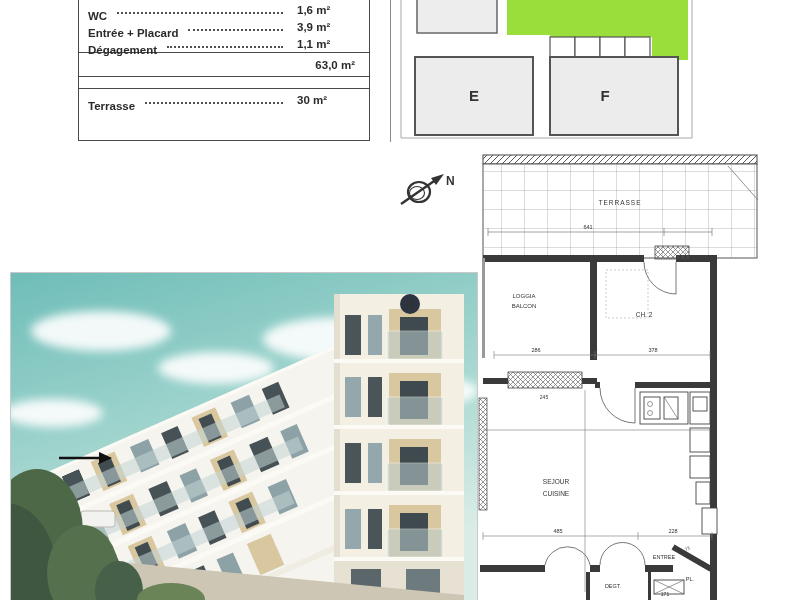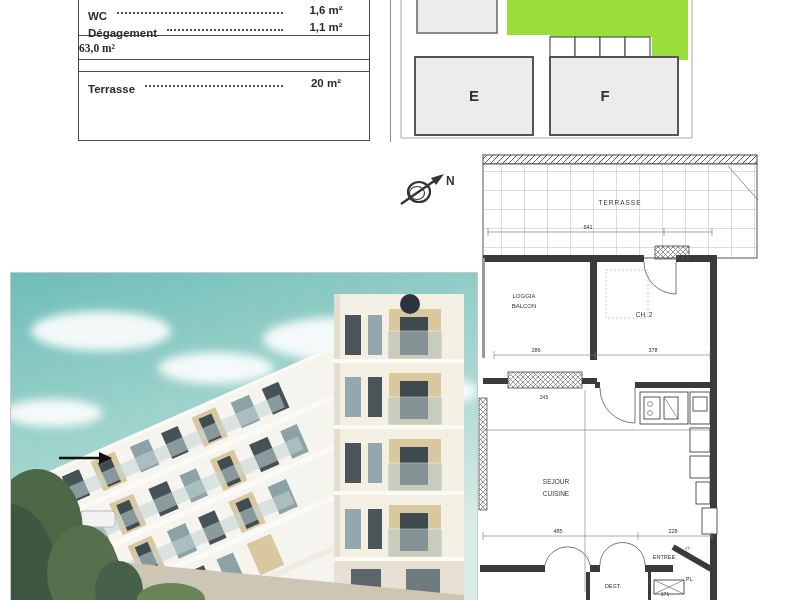--- a/index.html
+++ b/index.html
@@ -6,25 +6,25 @@
   .canvas{position:relative;width:800px;height:600px;background:#ffffff;overflow:hidden;
           font-family:"Liberation Sans",sans-serif;color:#2b2b2b;}
 
   
   .surface-table{position:absolute;left:78px;top:-12px;width:292px;height:153px;
                  border:1.5px solid #4a4a4a;border-top:none;box-sizing:border-box;font-size:11.5px;font-weight:700;}
   .sect1{padding-top:13px;border-bottom:1.5px solid #4a4a4a;}
   .trow{height:17px;display:flex;align-items:center;padding-left:9px;box-sizing:border-box;}
   .lbl{white-space:nowrap;margin-top:12px;}
   .leader{flex:1;border-bottom:2px dotted #4f4f4f;height:0;align-self:flex-end;margin:0 14px 4px 10px;}
-  .val{width:58px;text-align:center;padding-right:14px;white-space:nowrap;}
+  .val{width:58px;text-align:left;padding-right:14px;white-space:nowrap;}
   .total-row{height:24px;display:flex;align-items:center;border-bottom:1.5px solid #4a4a4a;box-sizing:border-box;}
   .total-label{width:186px;height:100%;display:flex;align-items:center;padding-left:9px;
                border-right:1.5px solid #4a4a4a;box-sizing:border-box;letter-spacing:.4px;}
-  .total-val{flex:1;padding-right:14px;font-family:Liberation Serif, serif;}
+  .total-val{flex:1;text-align:right;padding-right:14px;}
   .gap{height:11px;border-bottom:1.5px solid #4a4a4a;}
   .annex{padding-top:2px;}
   .note-row{height:19px;display:flex;align-items:center;padding-left:9px;}
   .table-edge{position:absolute;left:390px;top:0;height:142px;border-left:1.3px solid #8a8a8a;}
 
   
   .siteplan{position:absolute;left:398px;top:0;}
   .compass{position:absolute;left:395px;top:166px;}
   .photo{position:absolute;left:10px;top:272px;border:1px solid #c9c9c9;}
   .plan{position:absolute;left:478px;top:152px;}
@@ -34,36 +34,41 @@
 </head>
 <body>
 <div class="canvas">
 
   <div class="surface-table">
     <div class="sect1">
       <div class="trow">
         <span class="lbl">WC</span>
         <span class="leader"></span>
         <span class="val">1,6 m²</span>
+      </div>
+      <div class="trow">
+        <span class="lbl">Entrée + Placard</span>
+        <span class="leader"></span>
+        <span class="val">3,9 m²</span>
       </div>
       <div class="trow">
         <span class="lbl">Dégagement</span>
         <span class="leader"></span>
         <span class="val">1,1 m²</span>
       </div>
     </div>
     <div class="total-row">
       <span class="total-val">63,0 m²</span>
     </div>
     <div class="gap"></div>
     <div class="annex">
       <div class="trow">
         <span class="lbl">Terrasse</span>
         <span class="leader"></span>
-        <span class="val">20 m²</span>
+        <span class="val">30 m²</span>
       </div>
     </div>
   </div>
   <div class="table-edge"></div>
 
   <svg class="siteplan" width="296" height="140" viewBox="0 0 296 140">
     <polyline points="3,0 3,138 294,138 294,0" fill="none" stroke="#a8a8a8" stroke-width="1"></polyline>
     <rect x="19" y="-6" width="80" height="39" fill="#ededed" stroke="#666" stroke-width="1.5"></rect>
     <polygon points="109,-4 290,-4 290,60 254,60 254,37 152,37 152,35 109,35" fill="#9ade3b"></polygon>
     <g fill="#fff" stroke="#555" stroke-width="1.2">

